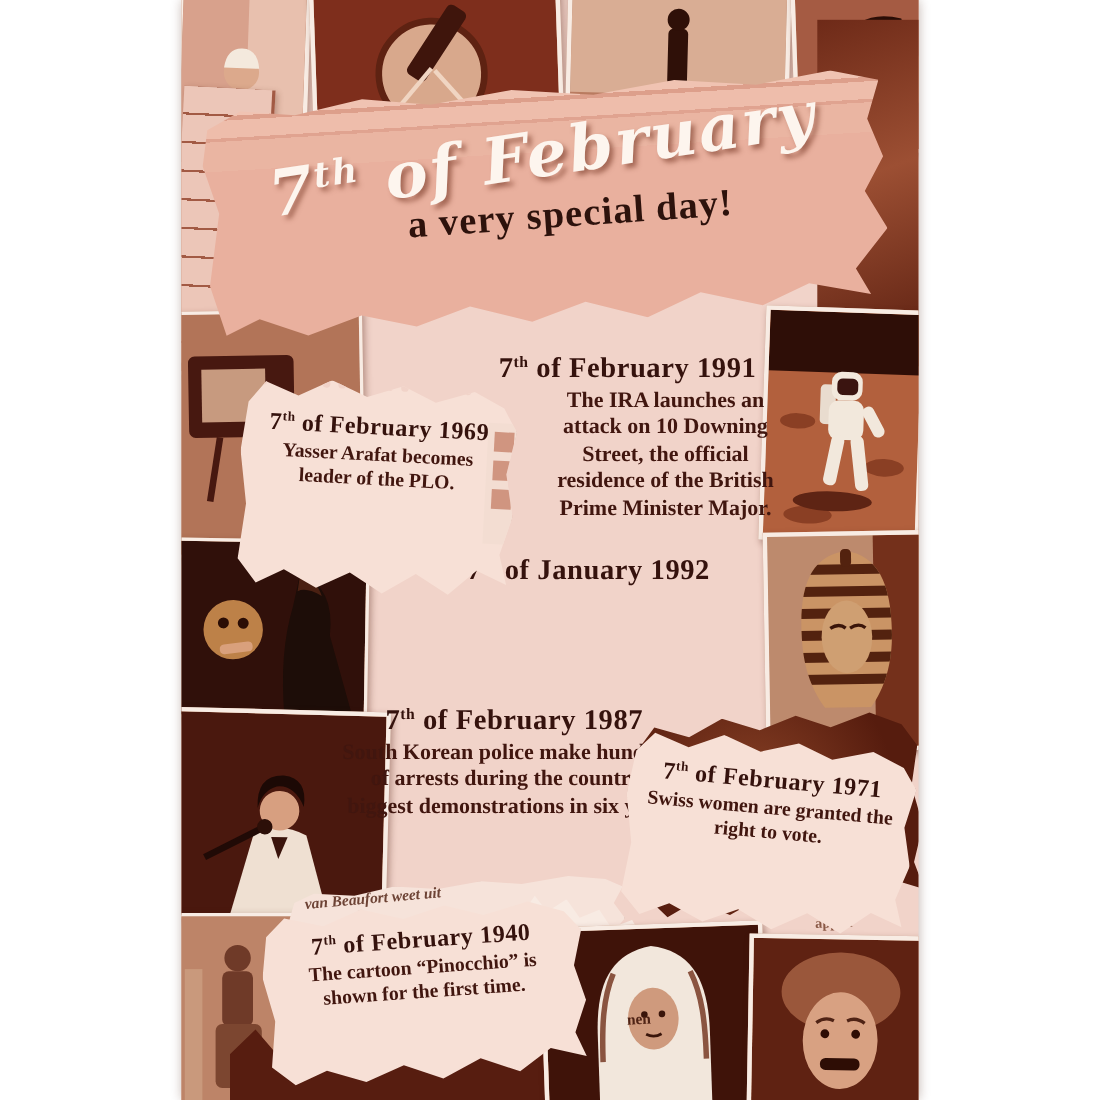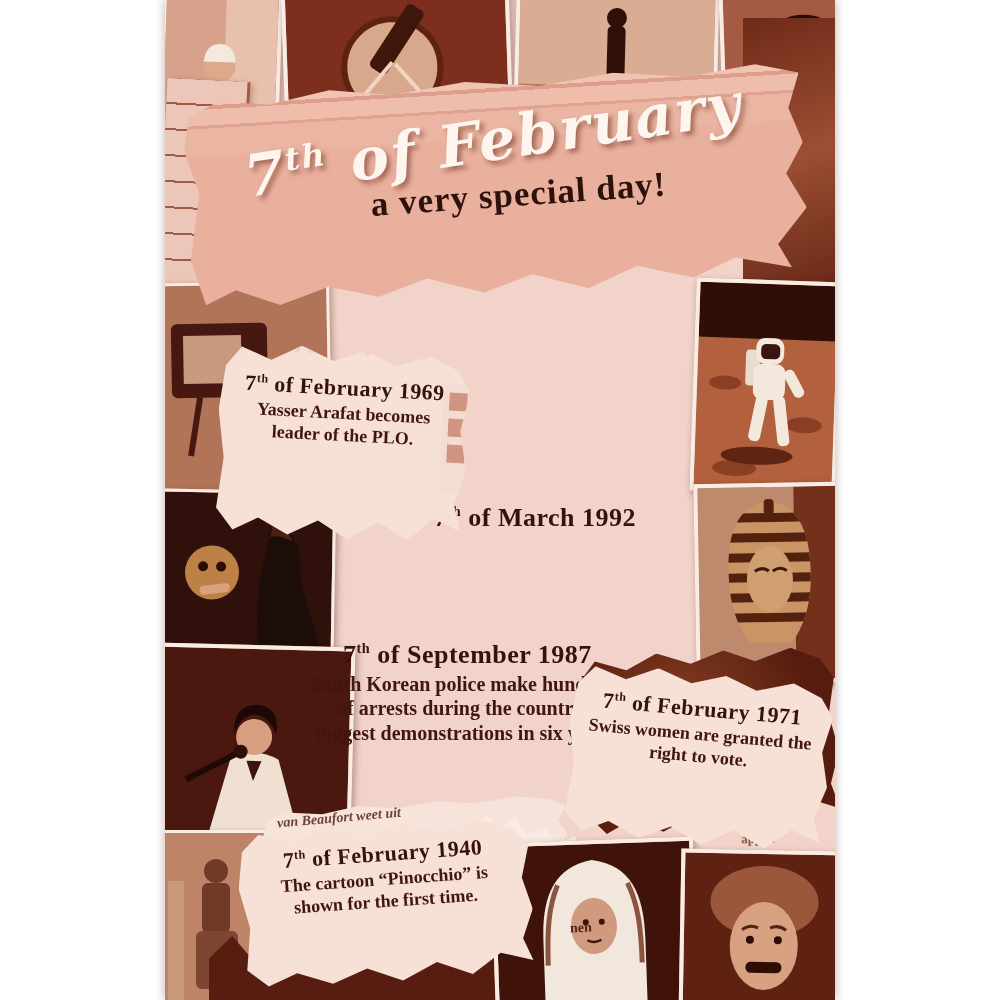--- a/index.html
+++ b/index.html
@@ -225,25 +225,29 @@
         <path d="M86,74 q8,-4 16,2" stroke="#4f2315" stroke-width="3" fill="none"></path>
         <rect x="62" y="108" width="36" height="11" rx="5" fill="#2e0d05"></rect>
       </svg>
     </div>
 
     <div class="banner">
       <div class="title"><span>7</span><span class="ord">th</span><span> of February</span></div>
       <div class="subtitle">a very special day!</div>
     </div>
 
+    <div class="event event-1991">
+      <div class="event-heading"><span>7</span><span class="ord">th</span><span> of February 1991</span></div>
+      <div class="event-body">The IRA launches an attack on 10 Downing Street, the official residence of the British Prime Minister Major.</div>
+    </div>
     <div class="event event-1992">
-      <div class="event-heading"><span>7</span><span class="ord">th</span><span> of March 1992</span></div>
+      <div class="event-heading"><span>7</span><span class="ord">th</span><span> of January 1992</span></div>
     </div>
     <div class="event event-1987">
-      <div class="event-heading"><span>7</span><span class="ord">th</span><span> of September 1987</span></div>
+      <div class="event-heading"><span>7</span><span class="ord">th</span><span> of February 1987</span></div>
       <div class="event-body">South Korean police make hundreds of arrests during the country’s biggest demonstrations in six years.</div>
     </div>
 
     <div class="scrap torn scrap-1969">
       <div class="event-heading"><span>7</span><span class="ord">th</span><span> of February 1969</span></div>
       <div class="event-body" style="width:190px;margin:2px auto 0 auto;">Yasser Arafat becomes leader of the PLO.</div>
       <div class="filmstrip">
         <div class="film-hole"></div>
         <div class="film-hole"></div>
         <div class="film-hole"></div>

